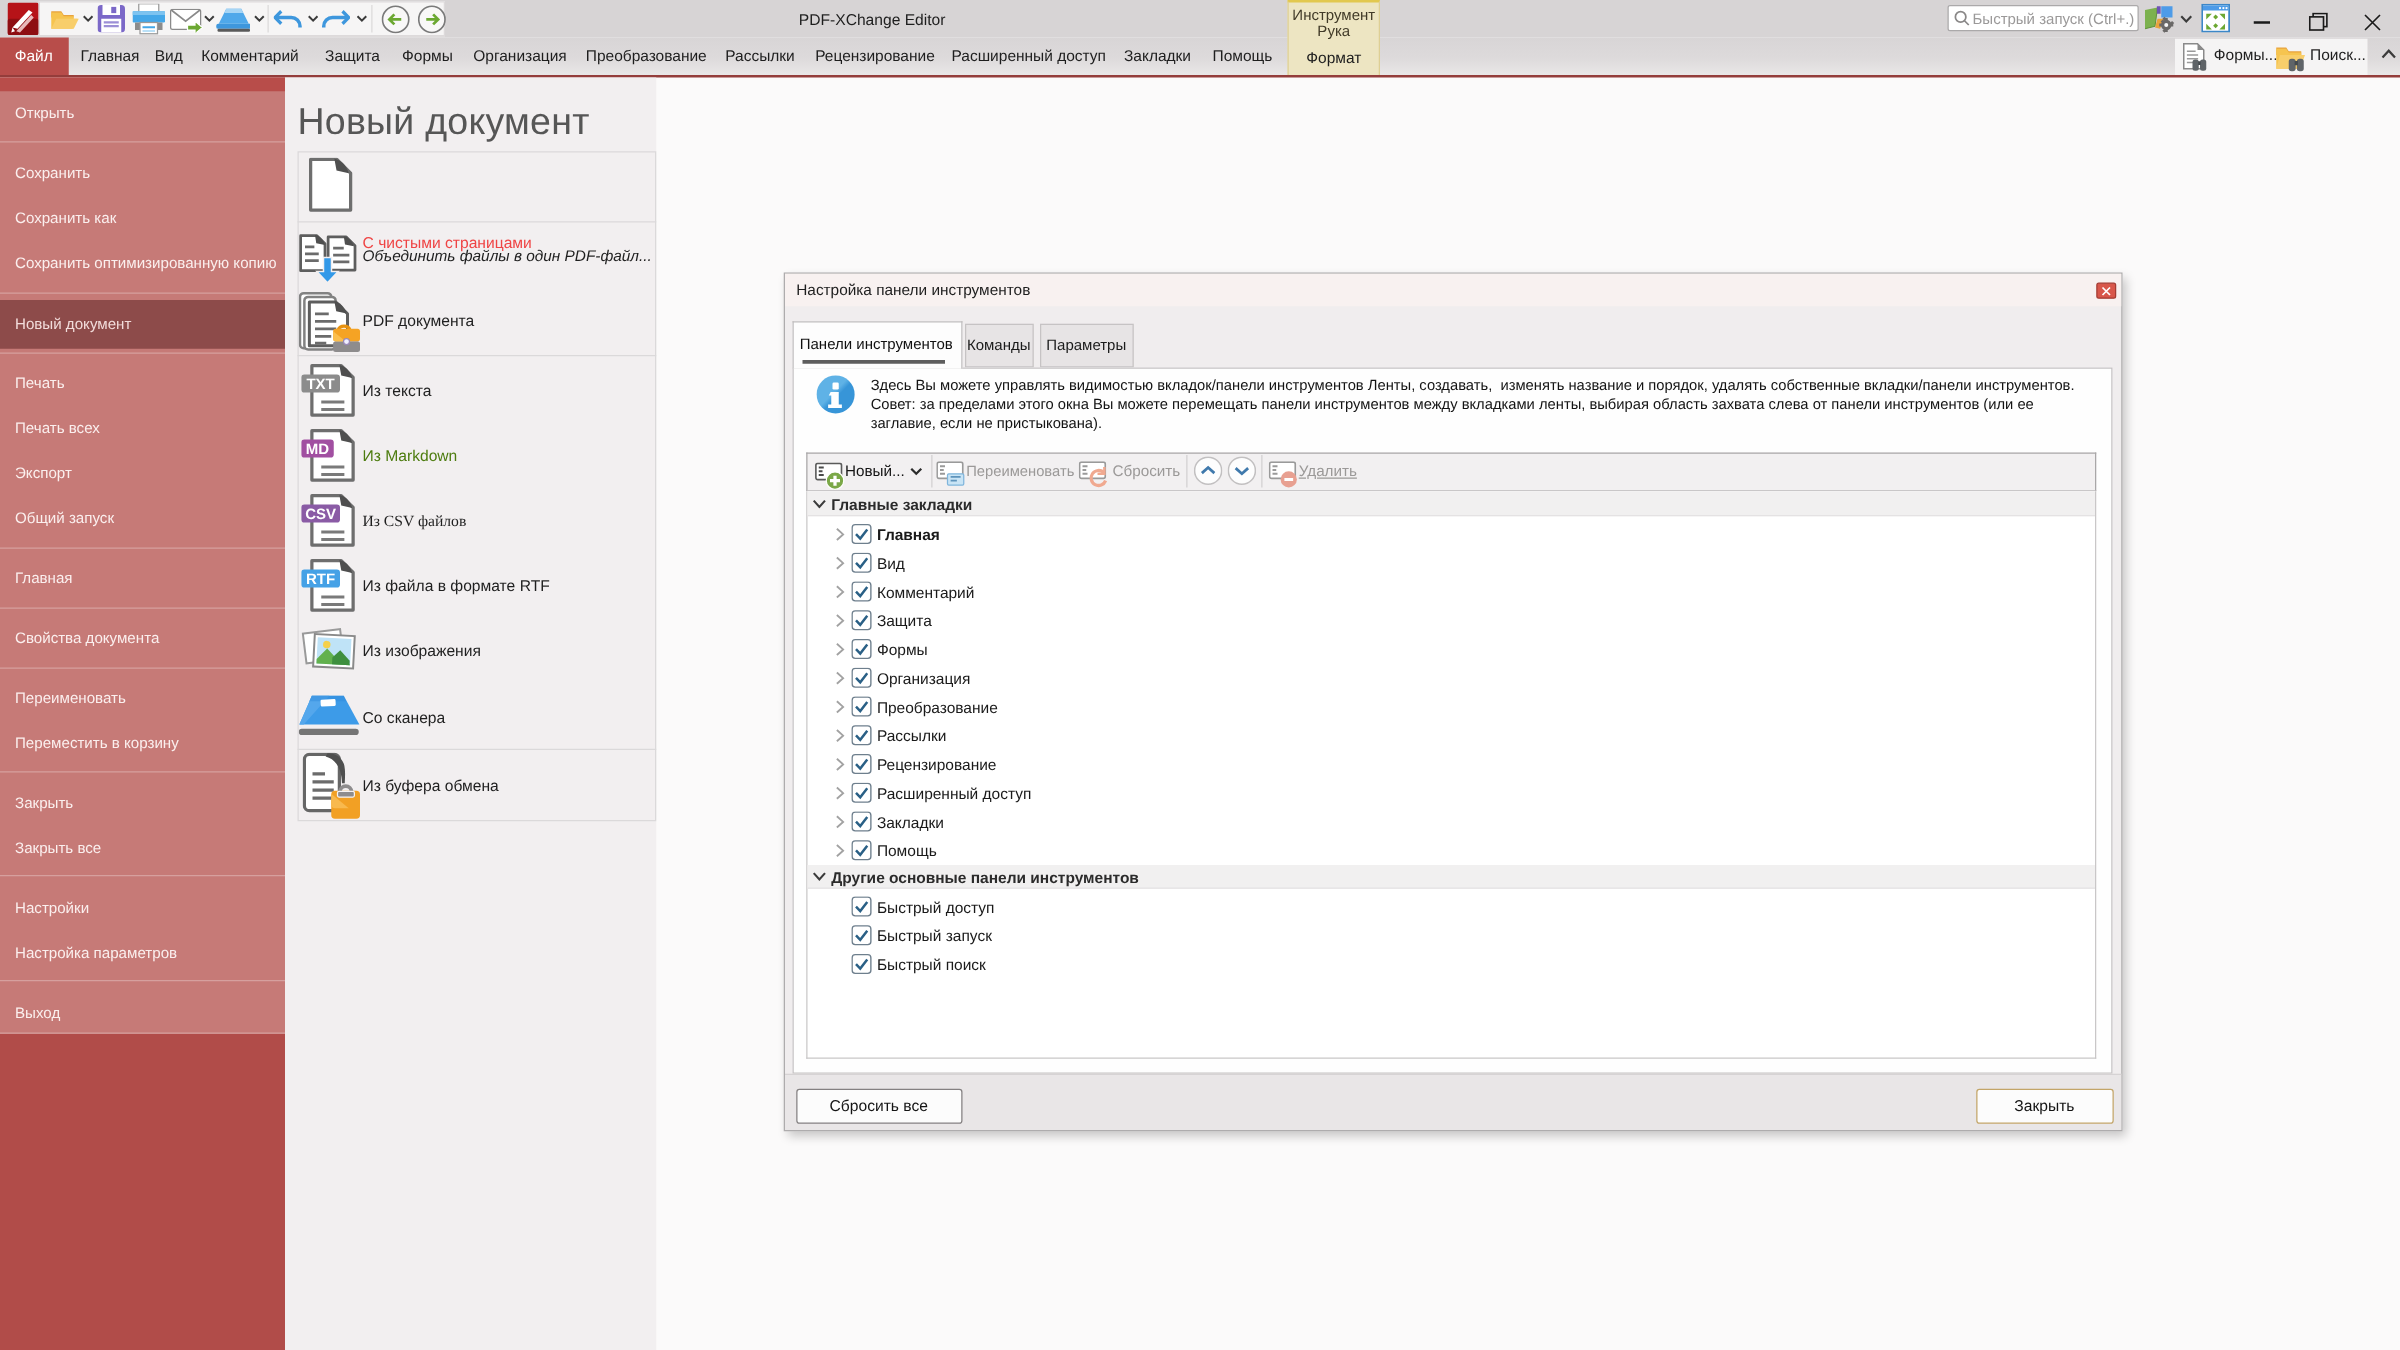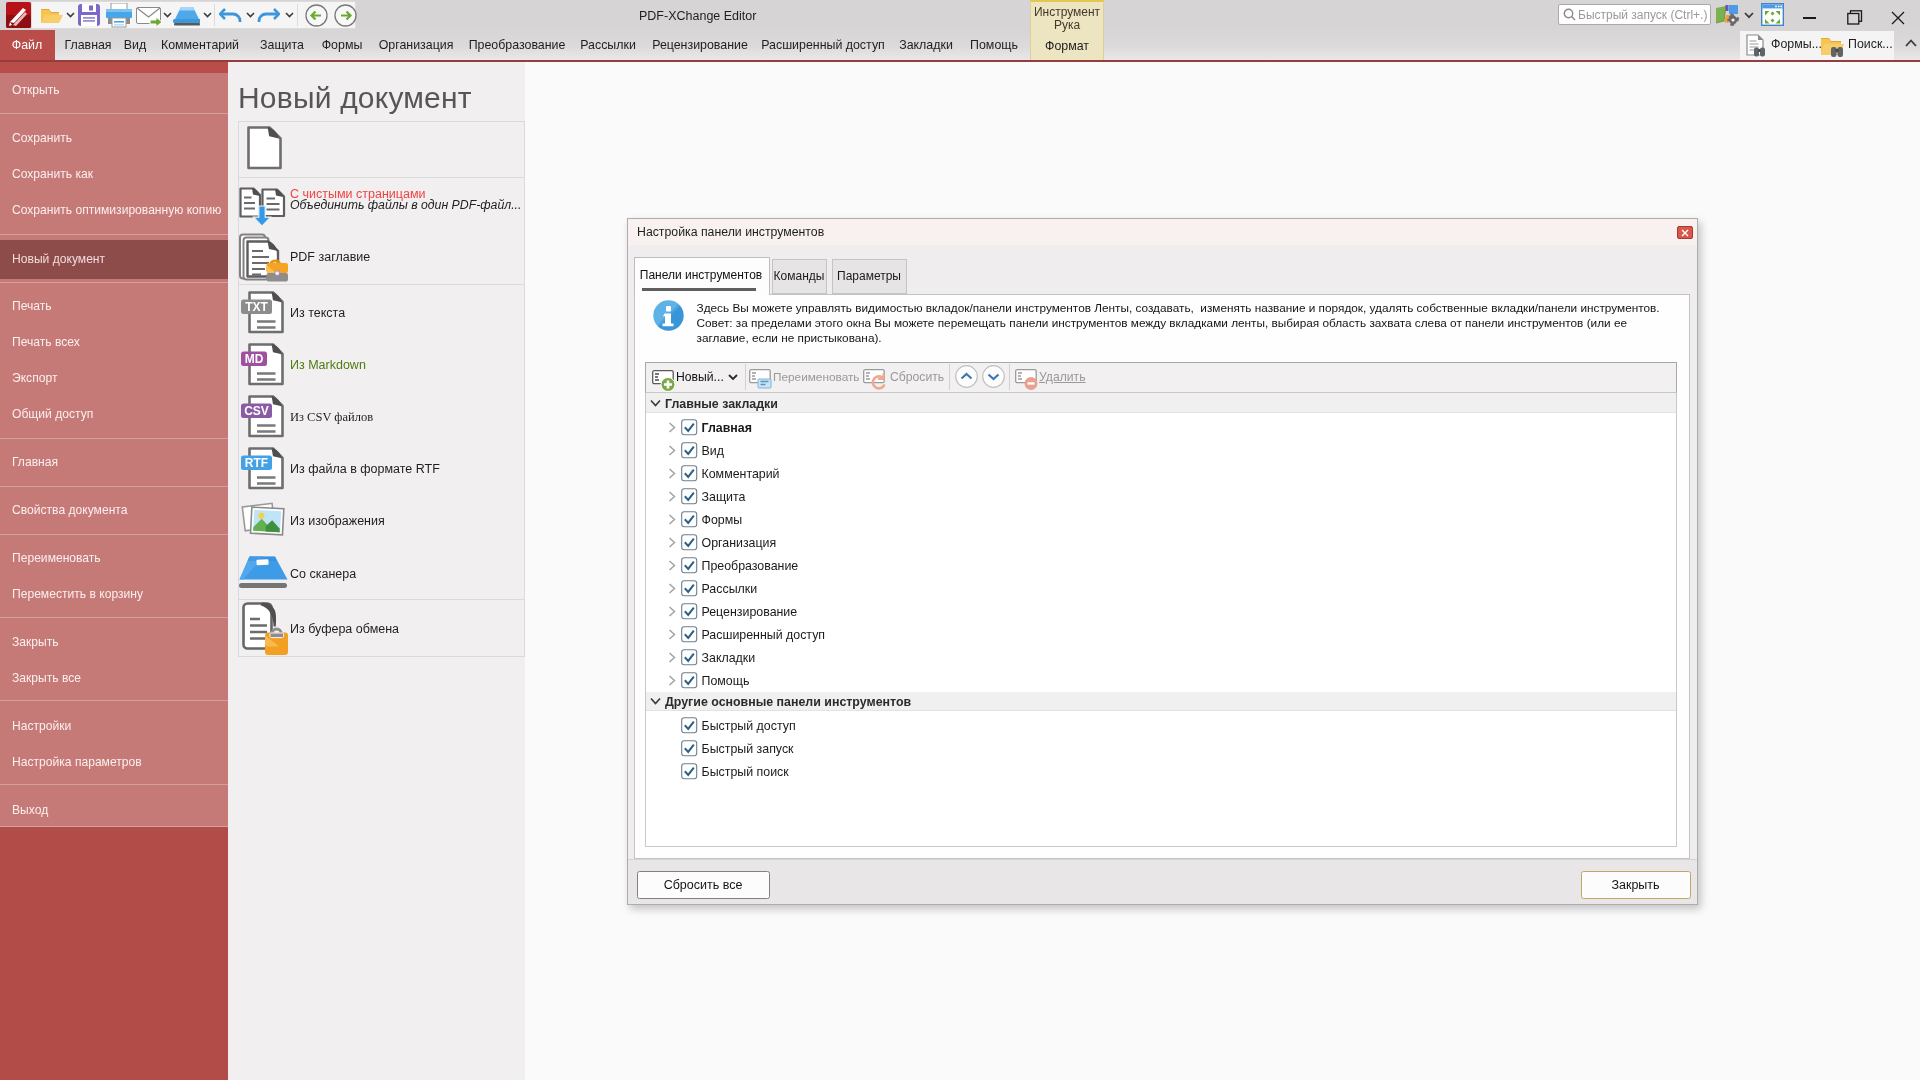--- a/index.html
+++ b/index.html
@@ -219,21 +219,21 @@
 <div class="abs" style="left:0;top:826px;width:228px;height:1px;background:#D6A09E;"></div>
 
 <div class="abs ctr sbi" style="left:12px;top:90px;">Открыть</div>
 <div class="abs ctr sbi" style="left:12px;top:138px;">Сохранить</div>
 <div class="abs ctr sbi" style="left:12px;top:174px;">Сохранить как</div>
 <div class="abs ctr sbi" style="left:12px;top:210px;">Сохранить оптимизированную копию</div>
 <div class="abs ctr sbi" style="left:12px;top:259px;color:#F2DCDB;">Новый документ</div>
 <div class="abs ctr sbi" style="left:12px;top:306px;">Печать</div>
 <div class="abs ctr sbi" style="left:12px;top:342px;">Печать всех</div>
 <div class="abs ctr sbi" style="left:12px;top:378px;">Экспорт</div>
-<div class="abs ctr sbi" style="left:12px;top:414px;">Общий доступ</div>
+<div class="abs ctr sbi" style="left:12px;top:414px;">Общий запуск</div>
 <div class="abs ctr sbi" style="left:12px;top:462px;">Главная</div>
 <div class="abs ctr sbi" style="left:12px;top:510px;">Свойства документа</div>
 <div class="abs ctr sbi" style="left:12px;top:558px;">Переименовать</div>
 <div class="abs ctr sbi" style="left:12px;top:594px;">Переместить в корзину</div>
 <div class="abs ctr sbi" style="left:12px;top:642px;">Закрыть</div>
 <div class="abs ctr sbi" style="left:12px;top:678px;">Закрыть все</div>
 <div class="abs ctr sbi" style="left:12px;top:726px;">Настройки</div>
 <div class="abs ctr sbi" style="left:12px;top:762px;">Настройка параметров</div>
 <div class="abs ctr sbi" style="left:12px;top:810px;">Выход</div>
 <style>.sbi{font-size:12.1px;color:#FBEFEE;}</style>
@@ -268,21 +268,21 @@
   <rect x="4.5" y="4.5" width="25" height="42" rx="3" fill="#fff" stroke="#828282" stroke-width="2"></rect>
   <path d="M8.5 8.5 h21 l9.5 9.5 v25.5 h-30.5 z" fill="#fff" stroke="#5E5E5E" stroke-width="2.4" stroke-linejoin="round"></path>
   <path d="M28.5 8 c4 0.6 8 4 9.8 9.8 l-8.3-1.8 z" fill="#4F4F4F"></path>
   <path d="M13 18 h11 M13 24 h17 M13 30 h17 M13 36 h13 M13 41.5 h9" stroke="#6b6b6b" stroke-width="2.2"></path>
   <path d="M31.5 31 a5 4.5 0 0 1 9.5 0" stroke="#E8920F" stroke-width="2.6" fill="none"></path>
   <rect x="27.5" y="40" width="21.5" height="8.5" rx="2" fill="#8E8C8D"></rect>
   <rect x="27.5" y="30" width="21.5" height="10" rx="2" fill="#F5A324"></rect>
   <path d="M27.5 32 l10 8 h-8 q-2 0-2-2 z" fill="#FBBE4C"></path>
   <circle cx="38.2" cy="40.2" r="2.4" fill="#EFEFFF" stroke="#9a8ab8" stroke-width="1"></circle>
 </svg>
-<div class="abs ctr" style="left:290px;top:257px;font-size:12.5px;color:#1F1F1F;">PDF заглавие</div>
+<div class="abs ctr" style="left:290px;top:257px;font-size:12.5px;color:#1F1F1F;">PDF документа</div>
 
 <svg class="abs" style="left:241px;top:290px;" width="45" height="45">
   <path d="M8.5 2.5 h23.5 l9.5 9.5 v30 h-33 z" fill="#fff" stroke="#6E6E6E" stroke-width="2.6" stroke-linejoin="round"></path>
   <path d="M30.5 2 c4 0.6 8.5 4.2 10.3 10.3 l-8.8-2 z" fill="#4F4F4F"></path>
   <path d="M16 31.5 h18.5 M16 37.5 h18.5" stroke="#7a7a7a" stroke-width="2.4"></path>
   <rect x="0" y="9.5" width="31" height="14.5" rx="2.5" fill="#8C8C8C"></rect>
   <text x="15.5" y="21" font-family="Liberation Sans" font-size="12" font-weight="bold" fill="#fff" text-anchor="middle">TXT</text>
 </svg>
 <div class="abs ctr" style="left:290px;top:313px;font-size:12.5px;color:#1F1F1F;">Из текста</div>
 <svg class="abs" style="left:241px;top:342px;" width="45" height="45">

